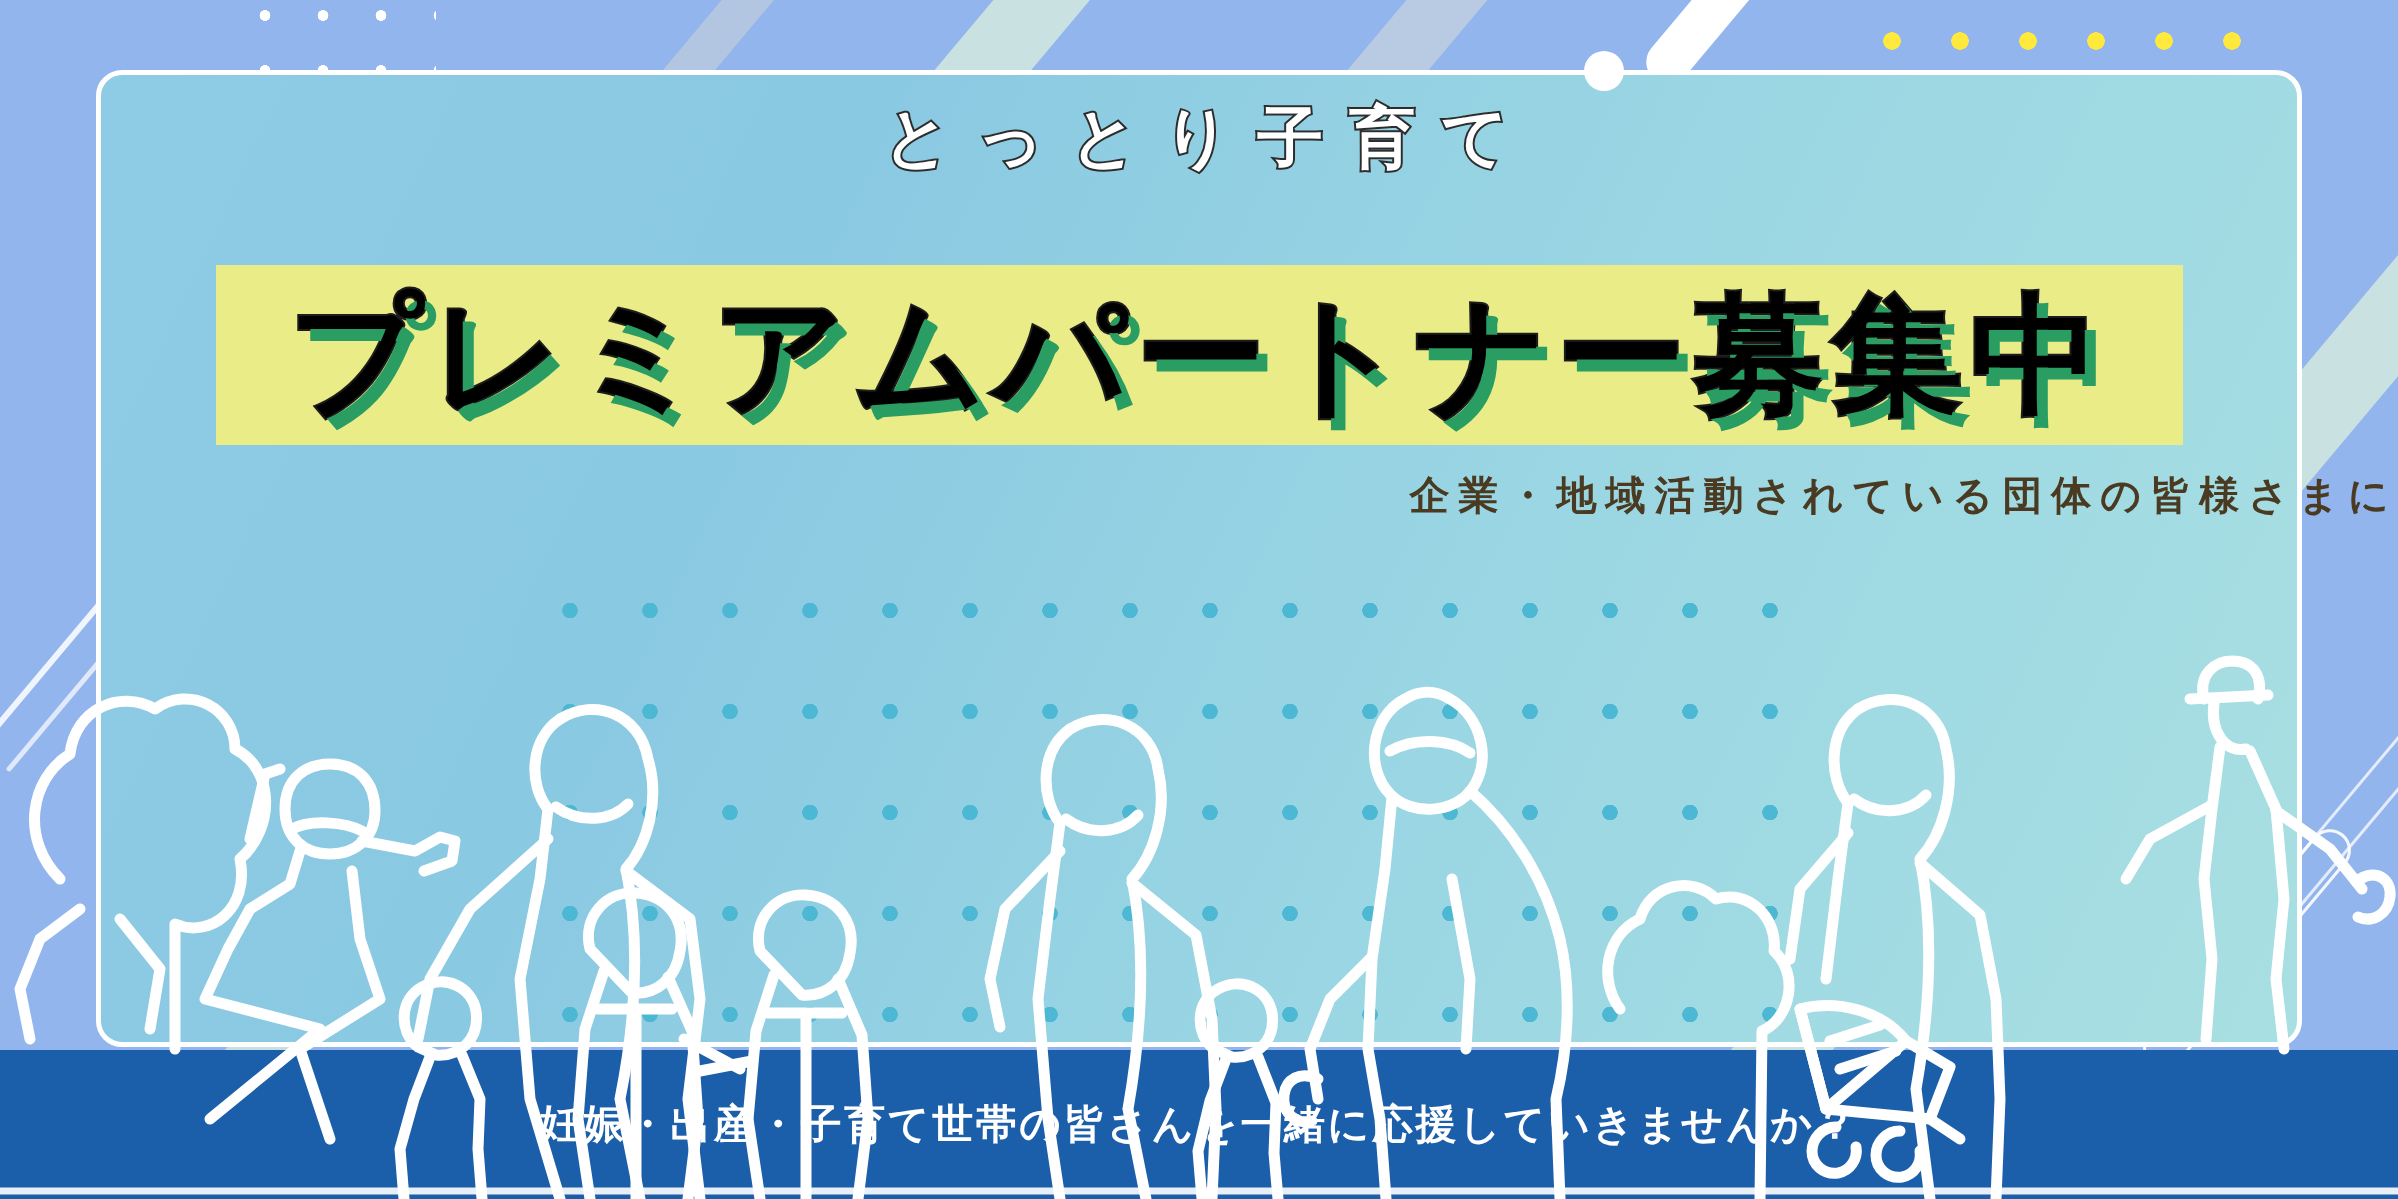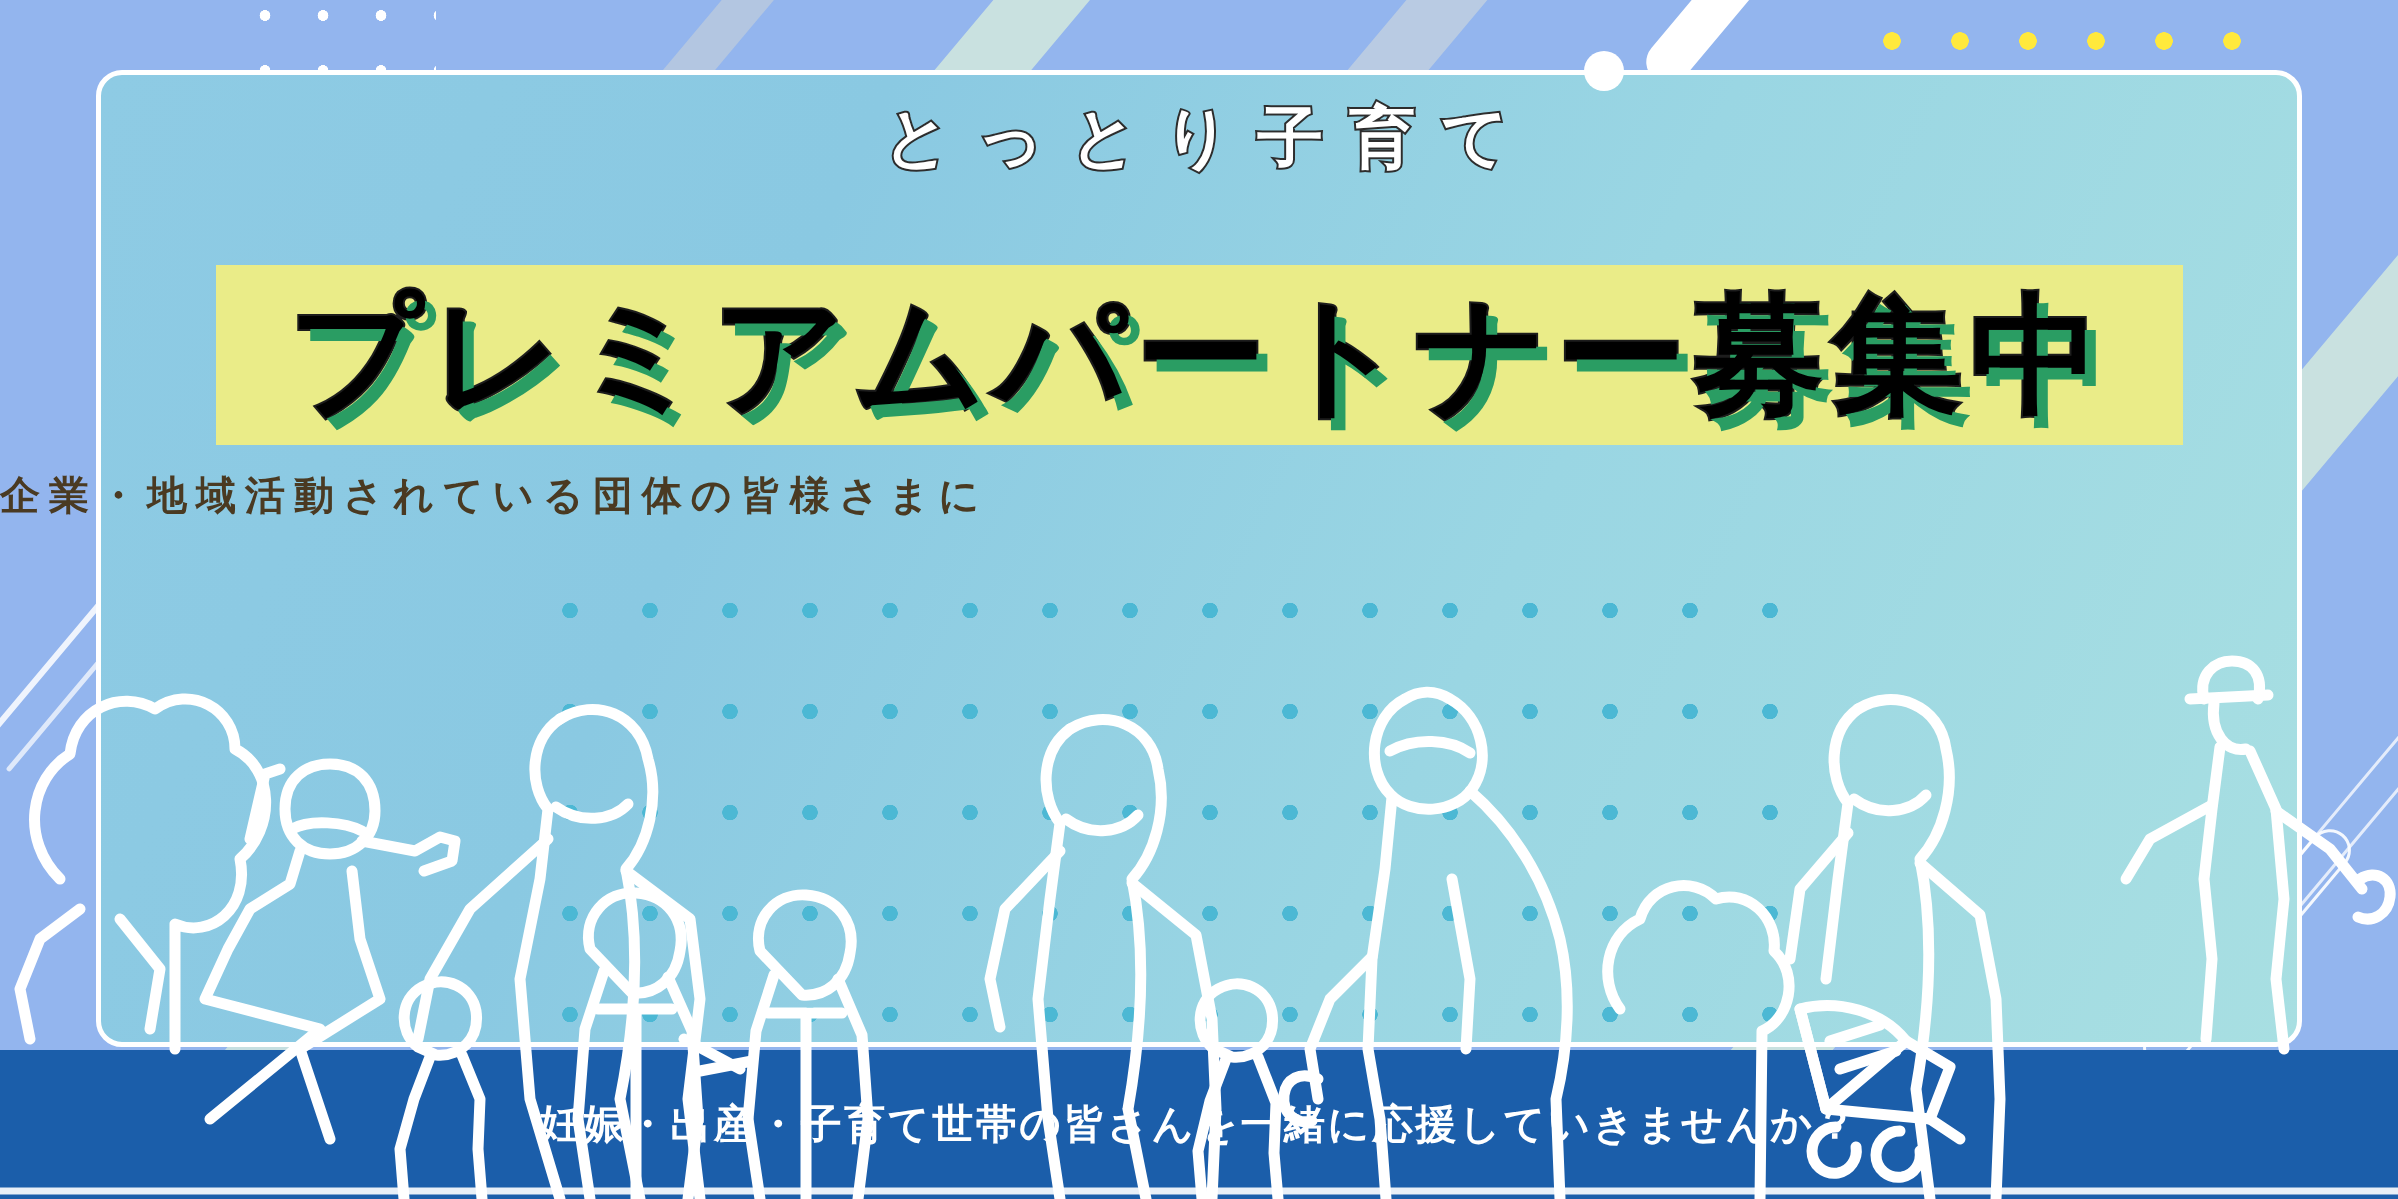--- a/index.html
+++ b/index.html
@@ -135,21 +135,21 @@
     font-size:130px; font-weight:bold; letter-spacing:8px;
     color:#000000;
     text-shadow:11px 12px 0 #2a9d63;
     -webkit-text-stroke:4px #1d1d1d;
     paint-order:stroke fill;
     white-space:nowrap;
     z-index:45;
   }
 
   .subtitle{
-    position:absolute; left:0; right:0; top:468px; text-align:left;
+    position:absolute; left:0; right:0; top:468px; text-align:right;
     font-size:40px; font-weight:bold; letter-spacing:9px;
     color:#4a3a22; z-index:40; white-space:nowrap;
   }
 
   
   .people{ position:absolute; left:0; right:0; bottom:0; height:620px; z-index:20; }
   .people svg{ display:block; width:100%; height:100%; }
 </style>
 </head>
 <body>

